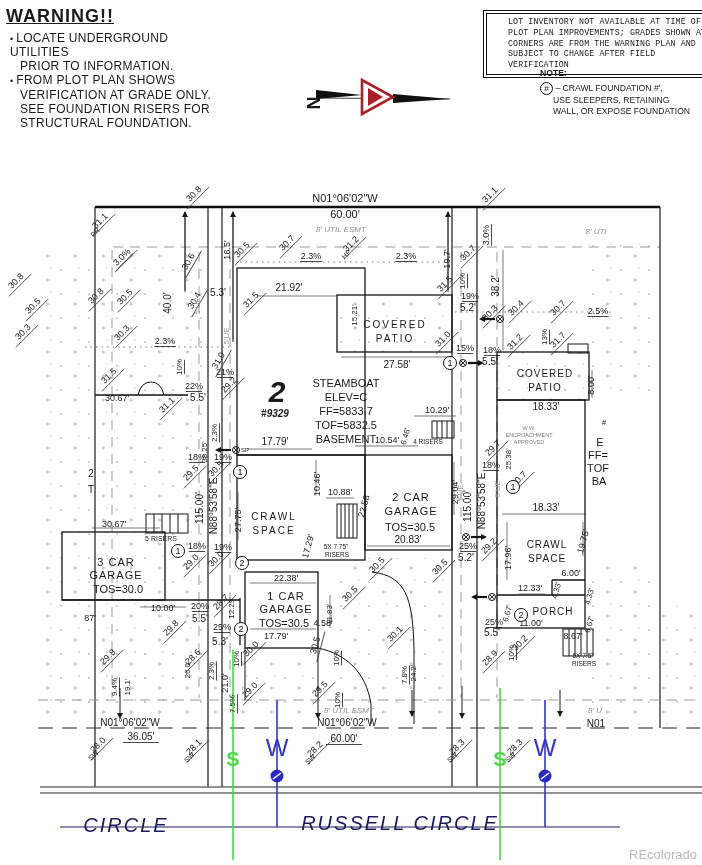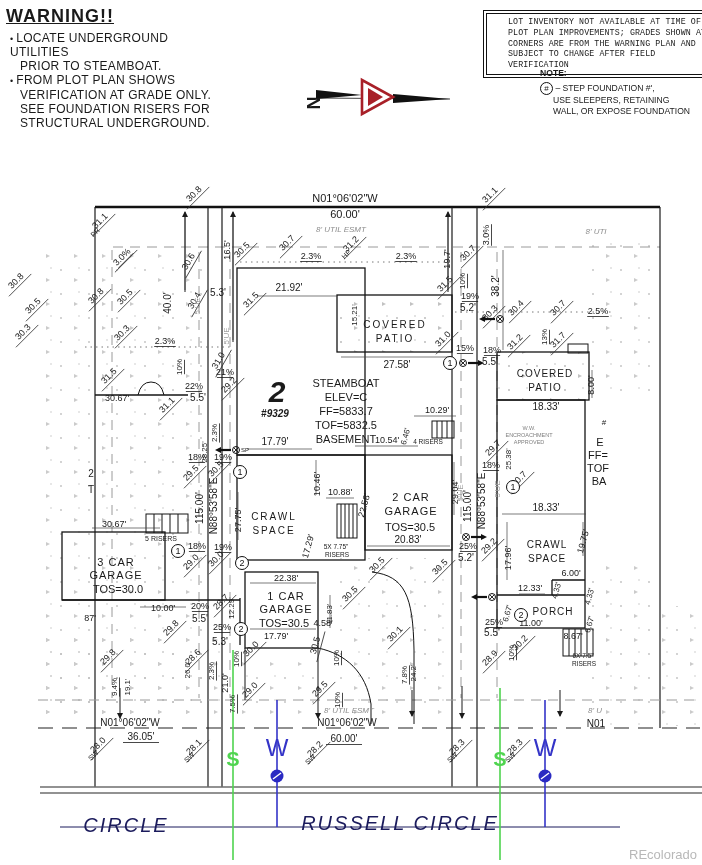--- a/index.html
+++ b/index.html
@@ -962,37 +962,37 @@
         <line x1="560" y1="690" x2="560" y2="716" stroke="#1a1a1a" stroke-width="1" marker-end="url(#ah)"></line>
         <line x1="185" y1="292" x2="185" y2="212" stroke="#1a1a1a" stroke-width="1" marker-end="url(#ah)"></line>
         <line x1="233" y1="342" x2="233" y2="212" stroke="#1a1a1a" stroke-width="1" marker-end="url(#ah)"></line>
         <line x1="448" y1="292" x2="448" y2="212" stroke="#1a1a1a" stroke-width="1" marker-end="url(#ah)"></line>
       </g>
   </svg>
 
   <div id="warning" class="blk">
     <div class="ttl">WARNING!!</div>
     <div class="ln b">LOCATE UNDERGROUND UTILITIES</div>
-    <div class="ln">PRIOR TO STEAMBOAT.</div>
+    <div class="ln">PRIOR TO INFORMATION.</div>
     <div class="ln b">FROM PLOT PLAN SHOWS</div>
     <div class="ln">VERIFICATION AT GRADE ONLY.</div>
     <div class="ln">SEE FOUNDATION RISERS FOR</div>
-    <div class="ln">STRUCTURAL UNDERGROUND.</div>
+    <div class="ln">STRUCTURAL FOUNDATION.</div>
   </div>
 
   <div id="invbox" class="blk">
     <div>LOT INVENTORY NOT AVAILABLE AT TIME OF</div>
     <div>PLOT PLAN IMPROVEMENTS; GRADES SHOWN AT</div>
     <div>CORNERS ARE FROM THE WARNING PLAN AND</div>
     <div>SUBJECT TO CHANGE AFTER FIELD VERIFICATION</div>
   </div>
 
   <div id="notes" class="blk">
     <div class="ttl">NOTE:</div>
     <div>
       <span class="circ">#</span>
-      <span>–  STEP FOUNDATION #',</span>
+      <span>–  CRAWL FOUNDATION #',</span>
     </div>
     <div class="ind">USE SLEEPERS, RETAINING</div>
     <div class="ind">WALL, OR EXPOSE FOUNDATION</div>
   </div>
 
 </div>
 
 </body></html>

